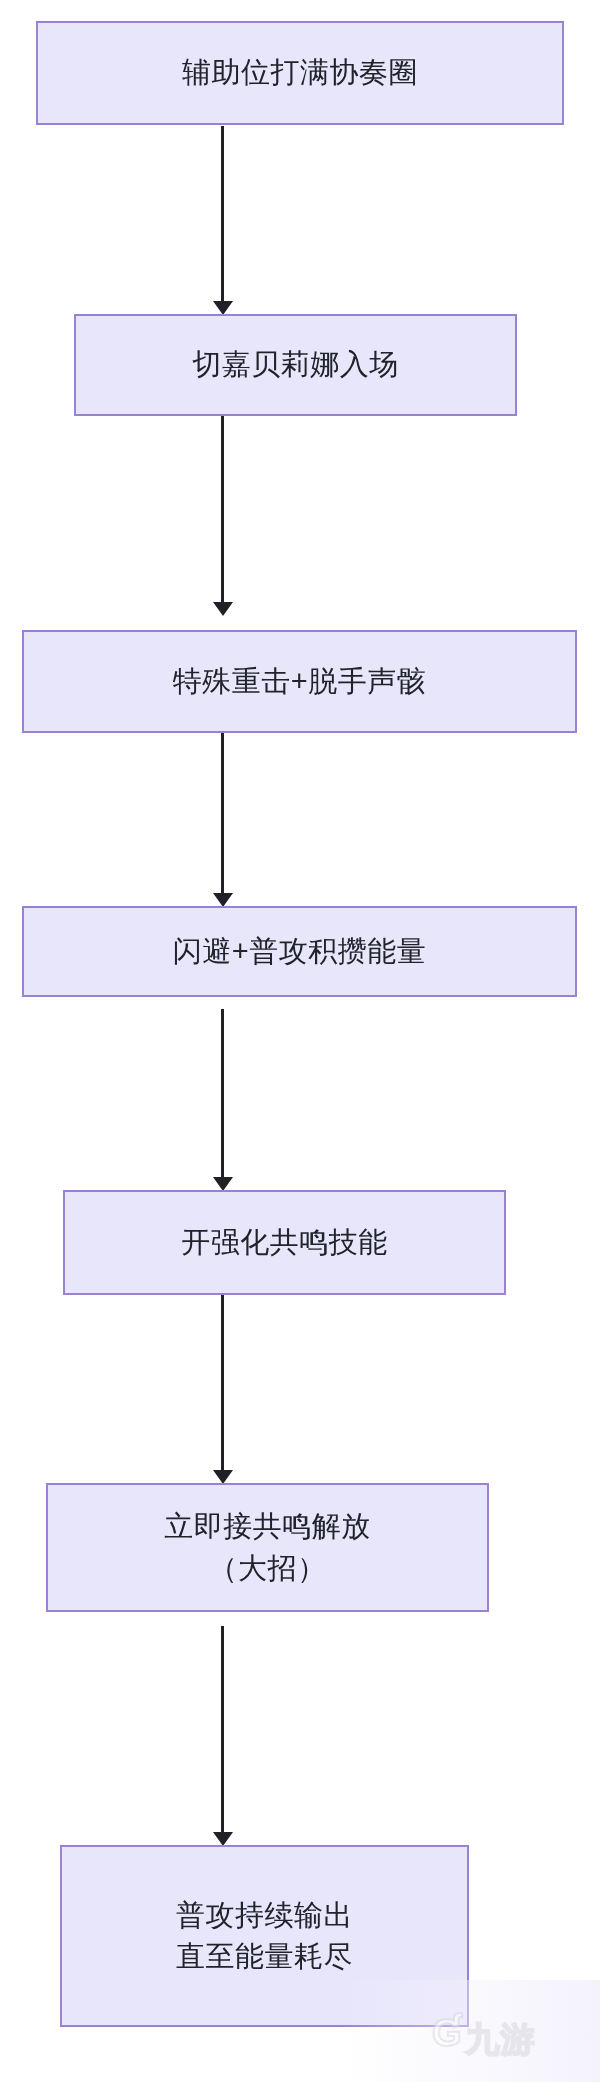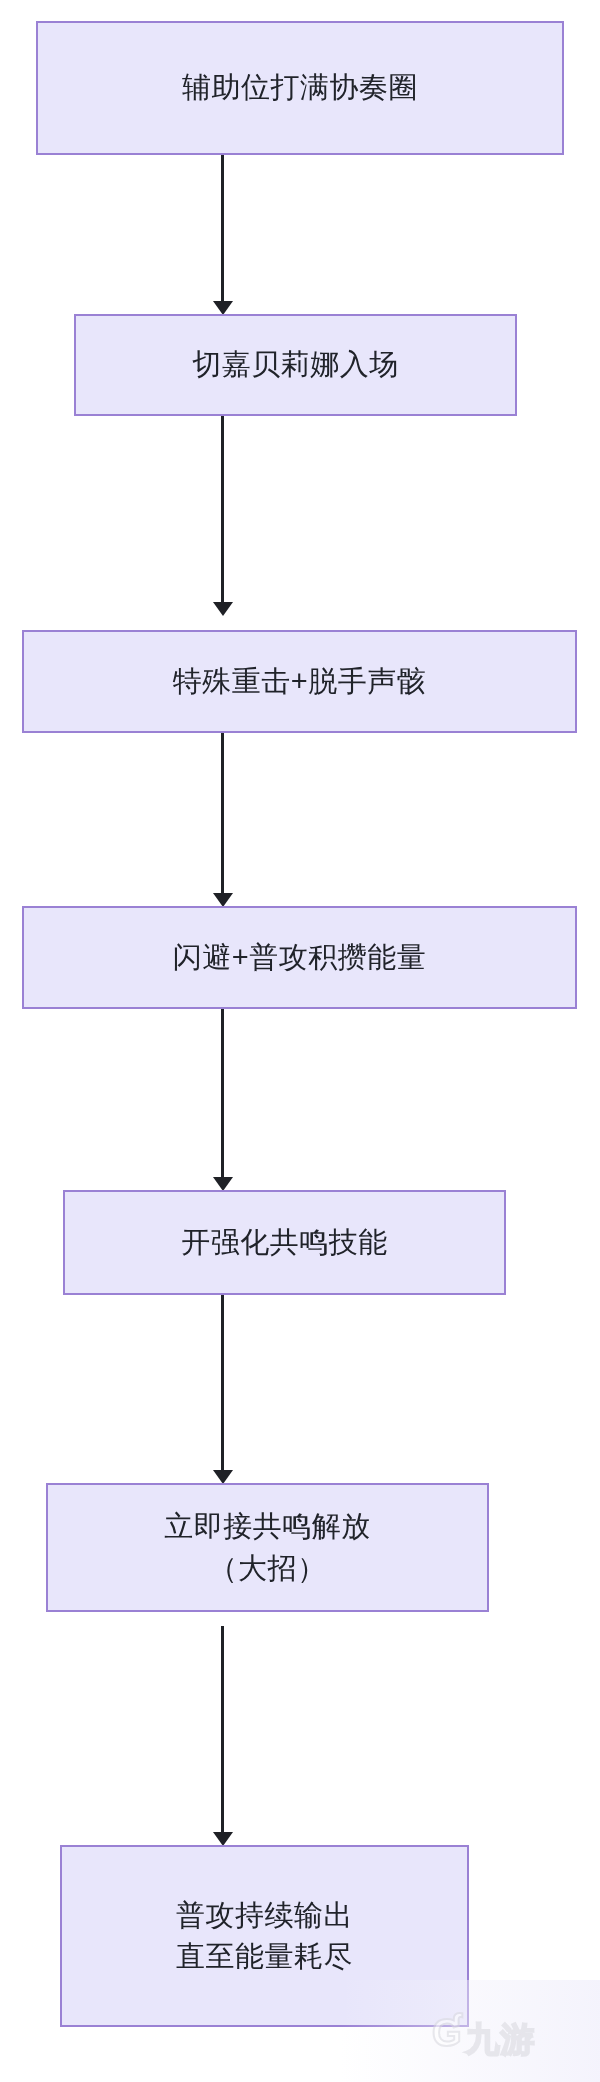--- a/index.html
+++ b/index.html
@@ -110,24 +110,24 @@
       <div class="edge" style="left: 221px; top: 1295px; width: 3px; height: 188px;">
         <div class="edge-line" style="height: 176px;"></div>
         <div class="edge-head" style="top: 175px;"></div>
       </div>
       <div class="edge" style="left: 221px; top: 1626px; width: 3px; height: 219px;">
         <div class="edge-line" style="height: 207px;"></div>
         <div class="edge-head" style="top: 206px;"></div>
       </div>
     </div>
   <div id="nodes-layer">
-      <div class="node" style="left: 36px; top: 21px; width: 528px; height: 134px;">辅助位打满协奏圈</div>
+      <div class="node" style="left: 36px; top: 21px; width: 528px; height: 104px;">辅助位打满协奏圈</div>
       <div class="node" style="left: 74px; top: 314px; width: 443px; height: 102px;">切嘉贝莉娜入场</div>
       <div class="node" style="left: 22px; top: 630px; width: 555px; height: 103px;">特殊重击+脱手声骸</div>
-      <div class="node" style="left: 22px; top: 906px; width: 555px; height: 103px;">闪避+普攻积攒能量</div>
+      <div class="node" style="left: 22px; top: 906px; width: 555px; height: 91px;">闪避+普攻积攒能量</div>
       <div class="node" style="left: 63px; top: 1190px; width: 443px; height: 105px;">开强化共鸣技能</div>
       <div class="node" style="left: 46px; top: 1483px; width: 443px; height: 129px;">立即接共鸣解放
 （大招）</div>
       <div class="node" style="left: 60px; top: 1845px; width: 409px; height: 182px;">普攻持续输出
 直至能量耗尽</div>
     </div>
 
   <div class="wm-bg" style="left:340px; top:1980px; width:260px; height:102px;"></div>
 
   <div class="watermark" id="watermark" style="left: 432px; top: 2010px;">

